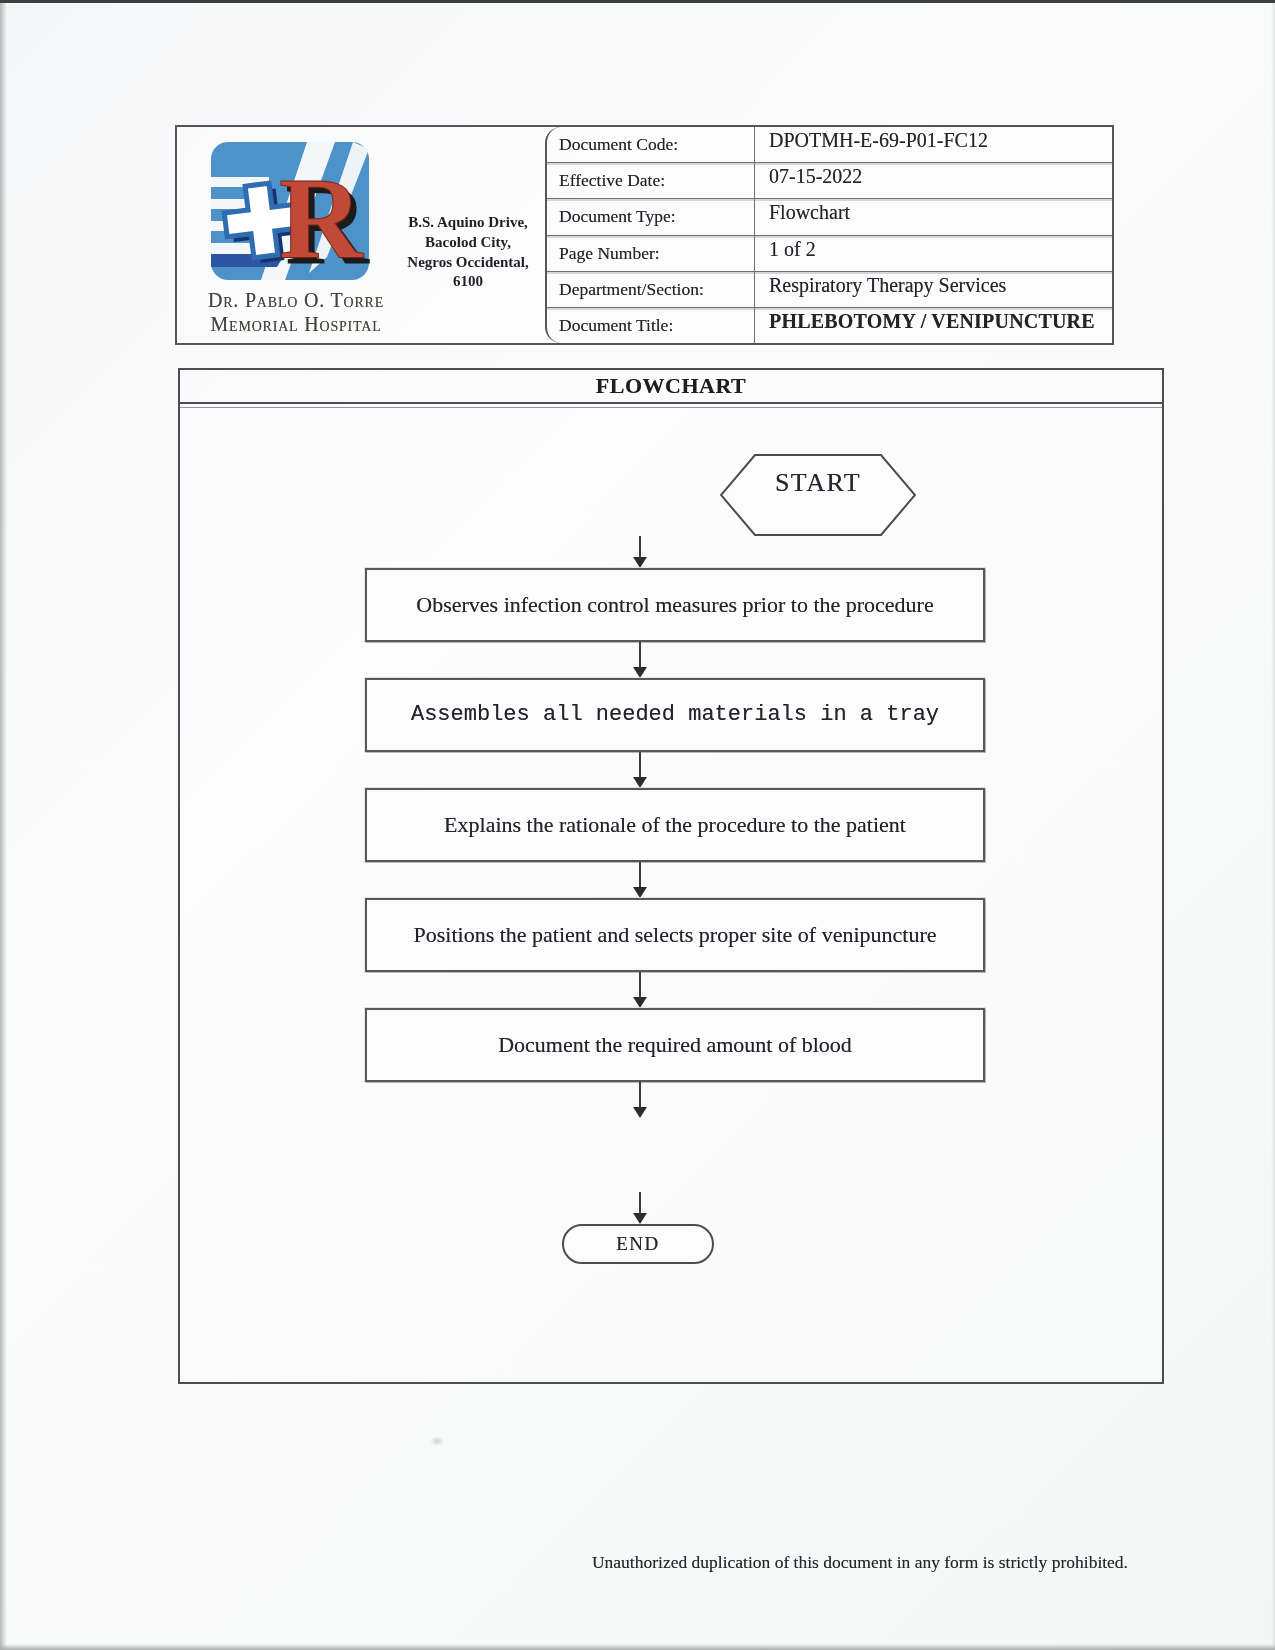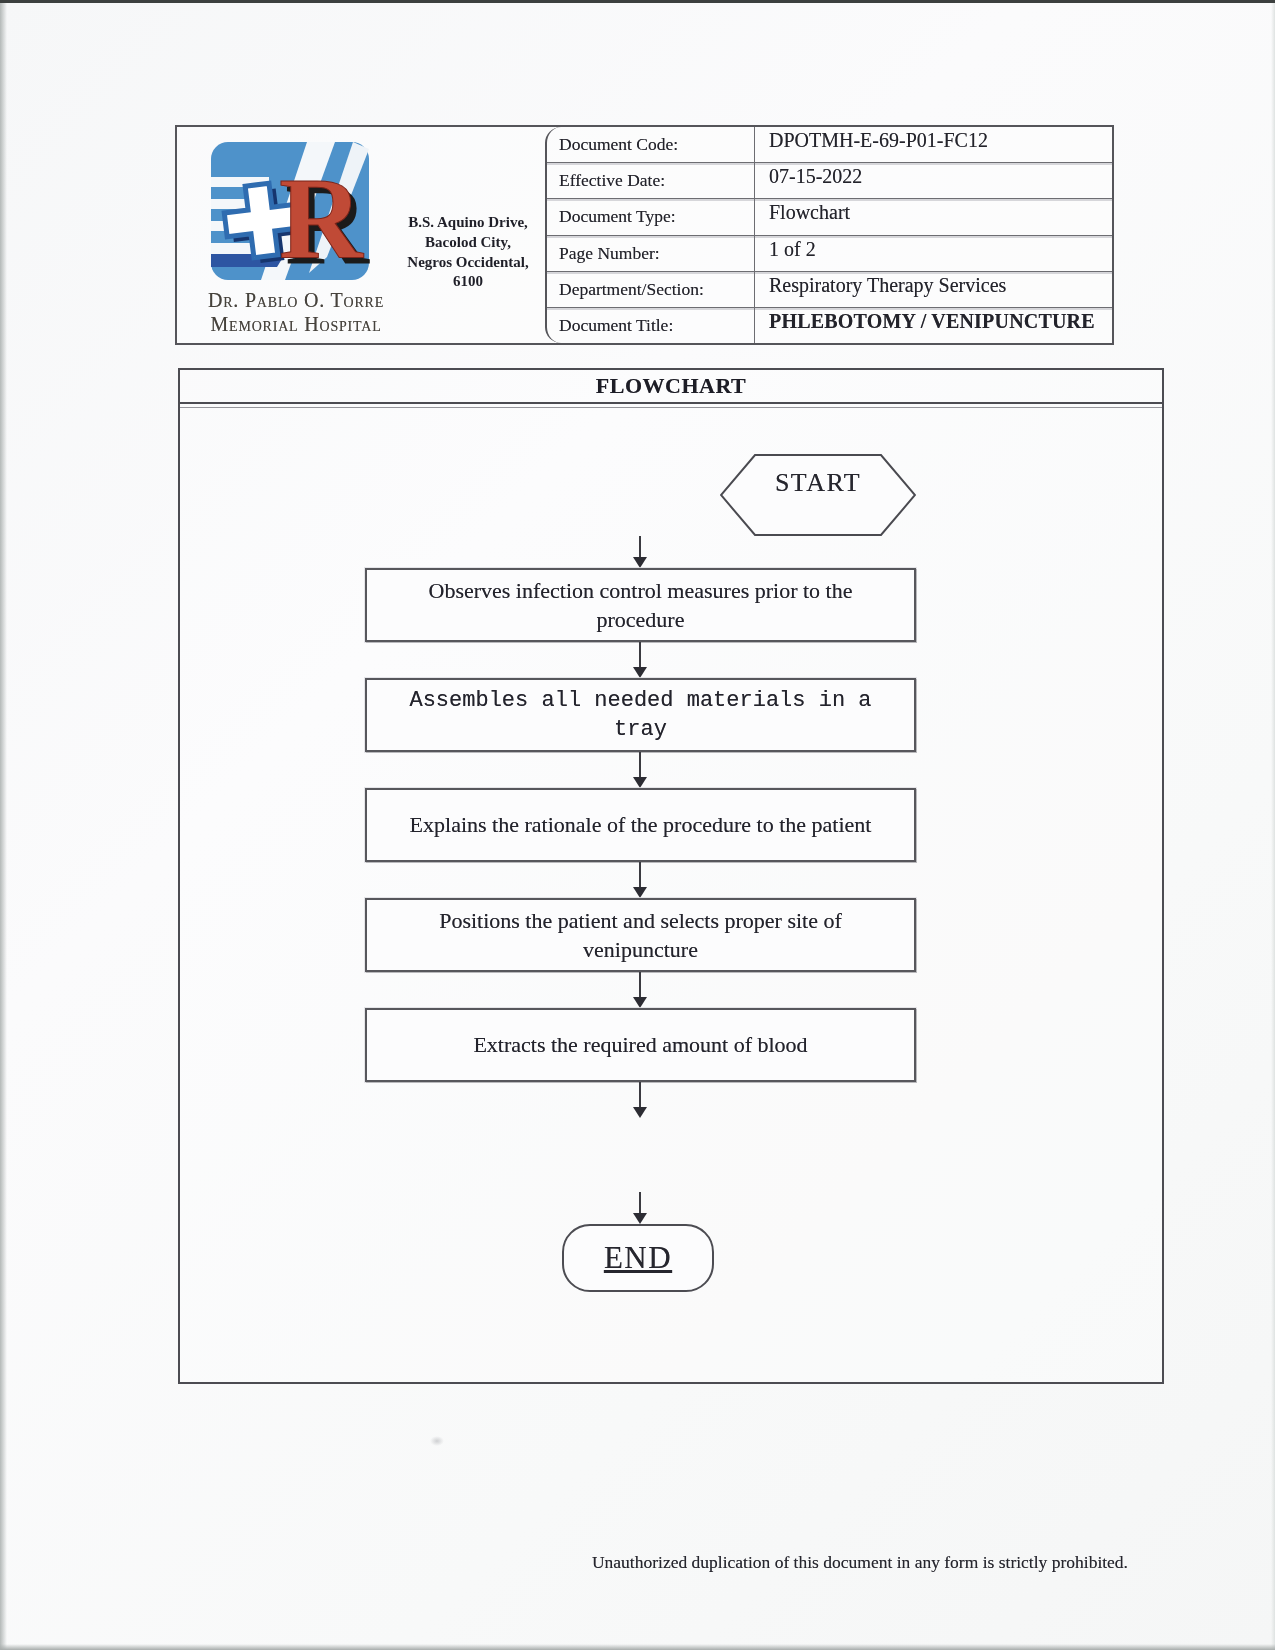--- a/index.html
+++ b/index.html
@@ -68,32 +68,32 @@
   .fc-title::after { content:""; position:absolute; left:0; right:0; bottom:-6px; height:1px; background:#95959b; }
 
   .fc-node { position:absolute; }
   .start-node { left:540px; top:84px; width:196px; height:58px; }
   .start-node svg { position:absolute; inset:0; }
   .node-label {
     position:absolute; inset:0; display:flex; align-items:center; justify-content:center;
     font-size:26px; letter-spacing:1.5px; color:#26262e; text-shadow:0 0 0.6px rgba(38,38,46,0.6);
   }
   .step {
-    position:absolute; left:185px; width:551px; height:74px; box-sizing:border-box;
+    position:absolute; left:185px; width:620px; height:74px; box-sizing:border-box;
     border:2px solid #57575c; background:#fcfcfd;
     box-shadow:1px 1px 0 rgba(130,130,135,0.45), 0 0 0 1px rgba(220,220,224,0.7);
     display:flex; align-items:center; justify-content:center; text-align:center;
     padding:1px 24px; font-size:22px; line-height:1.32; color:#23232c;
     text-shadow:0 0 0.6px rgba(35,35,44,0.55);
   }
   .end-node {
-    position:absolute; left:382px; top:854px; width:152px; height:68px; box-sizing:border-box;
+    position:absolute; left:382px; top:854px; width:152px; height:40px; box-sizing:border-box;
     border:2px solid #4c4c52; border-radius:28px; background:#fcfcfd;
     display:flex; align-items:center; justify-content:center;
-    font-size:31px; letter-spacing:1.5px; color:#26262e; text-shadow:0 0 0.6px rgba(38,38,46,0.6);text-decoration:underline;
+    font-size:19px; letter-spacing:1.5px; color:#26262e; text-shadow:0 0 0.6px rgba(38,38,46,0.6);
   }
   .arrow { position:absolute; left:453px; width:14px; display:flex; flex-direction:column; align-items:center; }
   .arrow .shaft { width:2px; flex:1; background:#3b3b41; }
   .arrow .head  { width:0; height:0; border-left:7px solid transparent; border-right:7px solid transparent; border-top:11px solid #2c2c33; }
 
   .footer-note {
     position:absolute; right:147px; top:1552px; font-size:17.5px; color:#26262e;
     text-shadow:0 0 0.5px rgba(38,38,46,0.5);
   }
 </style>
@@ -200,21 +200,21 @@
       <div class="head"></div>
     </div>
 
     <div class="step" style="top:528px;">Positions the patient and selects proper site of venipuncture</div>
 
     <div class="arrow" style="top:602px; height:36px;">
       <div class="shaft"></div>
       <div class="head"></div>
     </div>
 
-    <div class="step" style="top:638px;">Extracts the required amount of blood</div>
+    <div class="step" style="top:638px;">Document the required amount of blood</div>
 
     <div class="arrow" style="top:712px; height:36px;">
       <div class="shaft"></div>
       <div class="head"></div>
     </div>
 
 
     <div class="arrow" style="top:822px; height:32px;">
       <div class="shaft"></div>
       <div class="head"></div>

